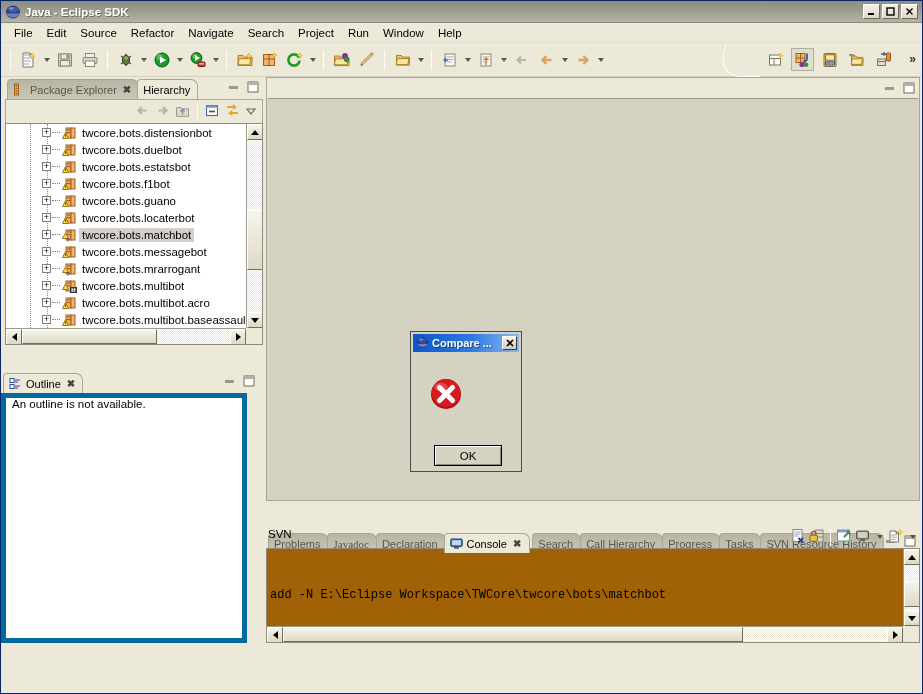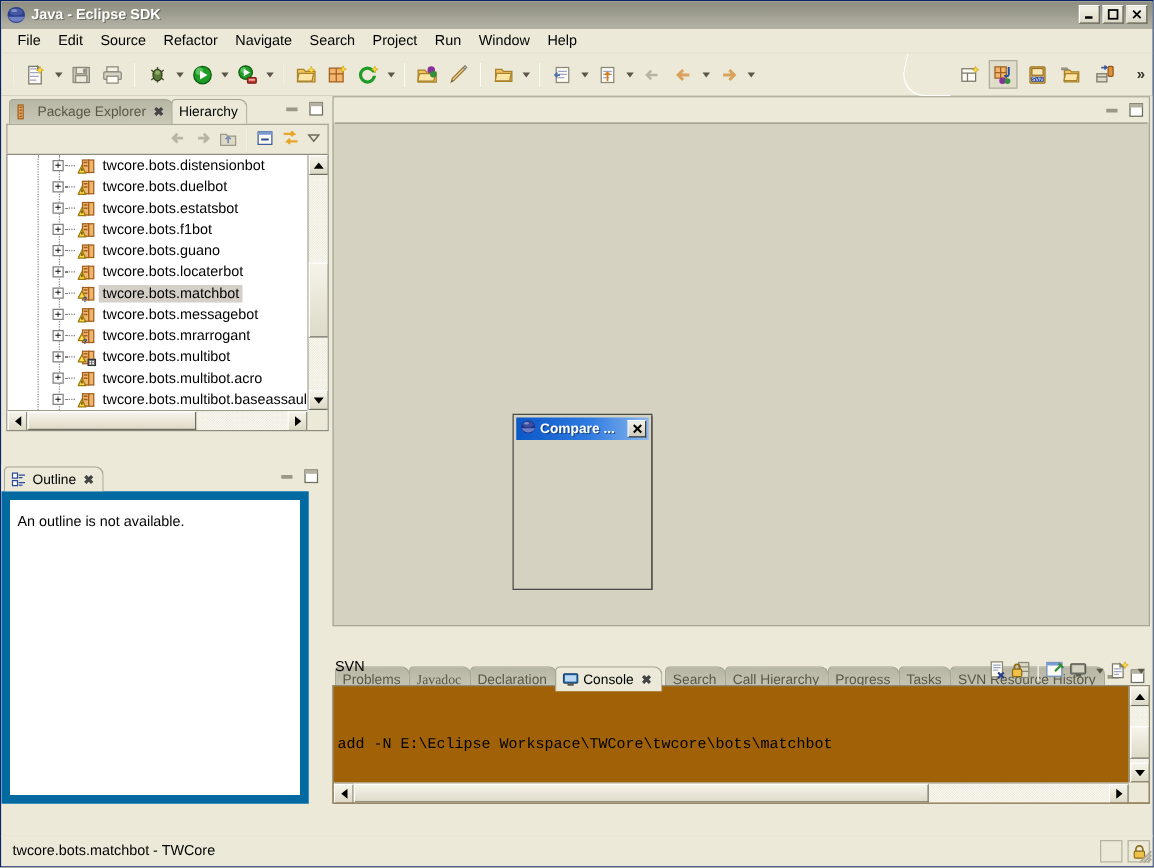--- a/index.html
+++ b/index.html
@@ -225,22 +225,22 @@
     position: absolute;
     background: linear-gradient(to bottom,#f6f4ea,#dedac8);
     border: 1px solid #ffffff;
     border-right-color: #6f6d5d; border-bottom-color: #6f6d5d;
   }
 
   
   #outline { left: 0; top: 294px; width: 258px; height: 272px; }
   .outline-body {
     position: absolute; left: 0; top: 22px; width: 246px; height: 250px;
-    background: #fff; border: 7px solid #0369a1;
-    padding: 12px 6px; font-size: 11.5px; color: #000;
+    background: #fff; border: 5px solid #0369a1;
+    padding: 0 6px; font-size: 11.5px; color: #000;
   }
 
   
   #editor-area {
     position: absolute; left: 265px; top: 0px;
     width: 654px; height: 424px;
   }
   .editor-frame {
     position: absolute; left: 0; top: 0; width: 654px; height: 424px;
     background: #d6d2c2;
@@ -1073,35 +1073,31 @@
             <ellipse cx="6.4" cy="4.4" rx="2.4" ry="1.2" fill="#8fa0d8" opacity=".8"></ellipse>
           </svg>
         </span>
         <span class="dtitle-text">Compare ...</span>
         <span class="dlg-close">
           <svg width="10" height="10">
               <path d="M2 2 L8 8 M8 2 L2 8" stroke="#000" stroke-width="1.6"></path>
             </svg>
         </span>
       </div>
+      <div class="dlg-body">
+        <span class="err-icon">
+          <svg width="34" height="34" viewBox="0 0 34 34">
+            <circle cx="17" cy="17" r="15" fill="#b40d12"></circle>
+            <circle cx="17" cy="16" r="14" fill="#d81a1f"></circle>
+            <ellipse cx="12" cy="10" rx="6.5" ry="4.2" fill="#f06a6c" opacity=".55"></ellipse>
+            <path d="M10.5 10.5 L23.5 23.5 M23.5 10.5 L10.5 23.5" stroke="#ffffff" stroke-width="5.2" stroke-linecap="round"></path>
+          </svg>
+        </span>
+        <div class="dlg-ok">
+          <span>OK</span>
+        </div>
+      </div>
     </div>
 
   </div>
 
-  <div class="statusbar">
-    <span class="status-text">twcore.bots.matchbot - TWCore</span>
-    <span class="status-right">
-      <span class="status-box"></span>
-      <span class="status-box">
-        <svg width="13" height="13" viewBox="0 0 14 14">
-          <path d="M4 6.6V4.8a3 3 0 0 1 6 0v1.8" stroke="#8a6a14" stroke-width="1.4" fill="none"></path>
-          <rect x="2.6" y="6.4" width="8.8" height="6" rx="1" fill="#f0c04a" stroke="#8a6a14"></rect>
-        </svg>
-      </span>
-    </span>
-    <span class="resize-grip">
-      <svg width="14" height="14">
-        <path d="M12 3 L3 12 M12 6 L6 12 M12 9 L9 12" stroke="#b0ad9c" stroke-width="1.6"></path>
-      </svg>
-    </span>
-  </div>
 
 </div>
 
 </body></html>

